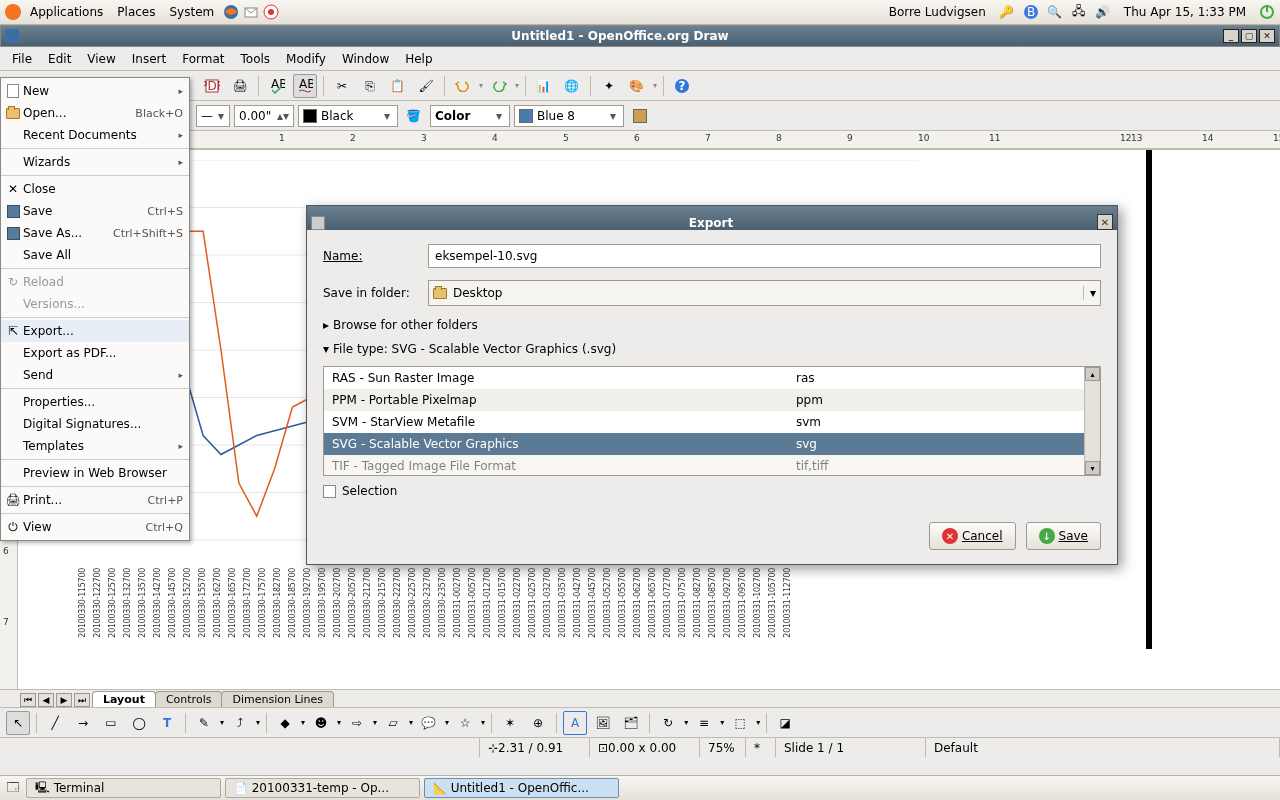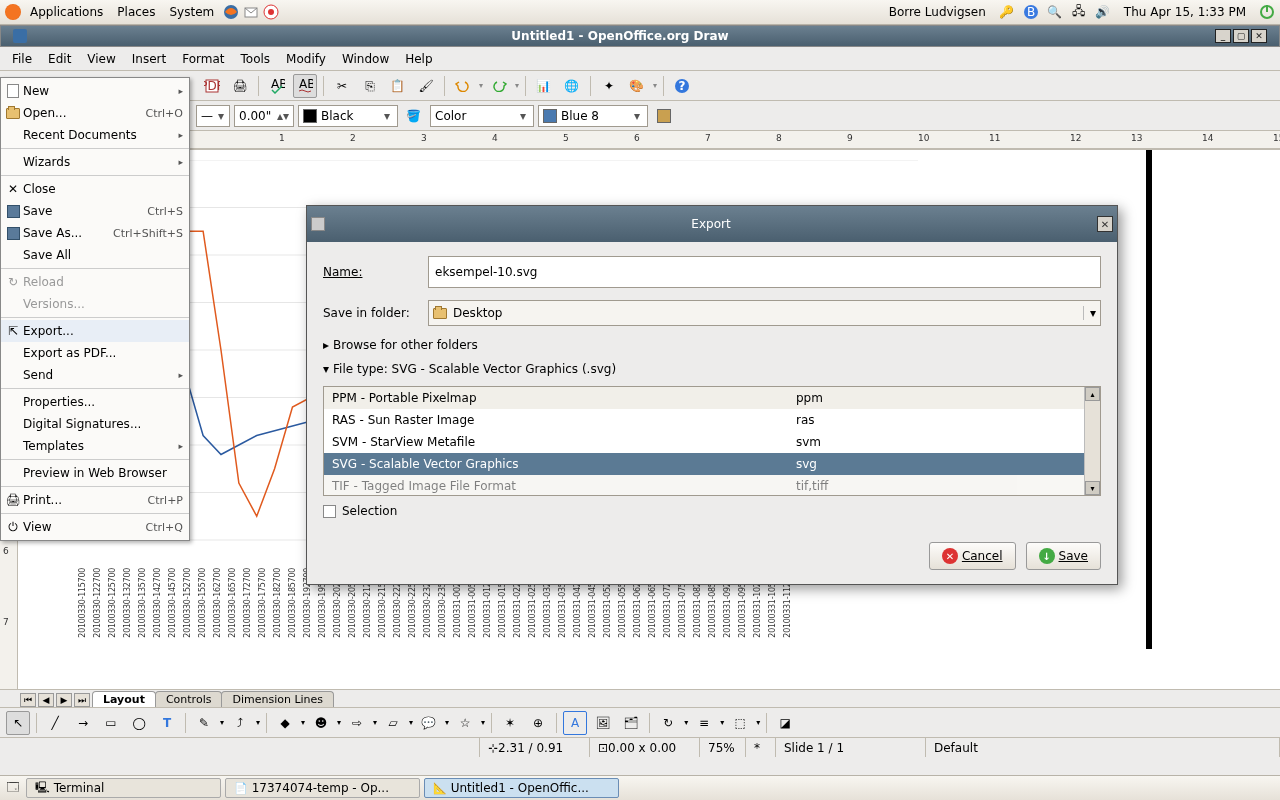--- a/index.html
+++ b/index.html
@@ -7,21 +7,21 @@
 
 
 .system-panel { height: 25px; background: linear-gradient(#f8f6f1,#e6e1d8); border-bottom: 1px solid #b8b3a8; display: flex; align-items: center; padding: 0 4px; }
 .system-panel .left { display: flex; align-items: center; gap: 2px; }
 .system-panel .right { margin-left: auto; display: flex; align-items: center; gap: 6px; }
 .sys-item { padding: 2px 6px; cursor: pointer; }
 .sys-icon { width: 18px; height: 18px; display: inline-flex; align-items: center; justify-content: center; }
 .ubuntu-logo { width: 16px; height: 16px; border-radius: 50%; background: radial-gradient(circle at 50% 50%, #f47421 60%, #d35400); }
 
 
-.app-titlebar { height: 22px; background: linear-gradient(#6b8090,#4a5f6f); color: #fff; display: flex; align-items: center; font-weight: bold; padding: 0 12px; border: 1px solid #888; }
+.app-titlebar { height: 22px; background: linear-gradient(#6b8090,#4a5f6f); color: #fff; display: flex; align-items: center; font-weight: bold; padding: 0 4px; border: 1px solid #888; }
 .app-titlebar .title { margin: 0 auto; }
 .app-titlebar .wbtn { width: 16px; height: 14px; border: 1px solid #222; background: #d8d4cc; margin-left: 2px; color:#222; display:inline-flex; align-items:center; justify-content:center; font-size:9px; line-height:1;}
 .app-icon { width: 14px; height: 14px; background: #3a6ea5; border-radius: 2px; }
 
 
 .menubar { height: 24px; background: #edeceb; border-bottom: 1px solid #c0bbb0; display: flex; align-items: center; padding: 0 4px; }
 .menubar .mitem { padding: 2px 8px; cursor: pointer; }
 
 
 .toolbar { height: 30px; background: #edeceb; border-bottom: 1px solid #c0bbb0; display: flex; align-items: center; padding: 2px 6px; gap: 4px; position: relative; }
@@ -66,27 +66,27 @@
 .file-menu .row.highlight { background: #e8eef6; }
 .file-menu .row.disabled { color: #999; }
 .file-menu .icn { width: 20px; display: inline-flex; justify-content: center; }
 .file-menu .lbl { flex: 1; }
 .file-menu .sc { color: #555; font-size: 11px; }
 .file-menu .arw { color: #555; font-size: 9px; }
 .file-menu hr { border: none; border-top: 1px solid #ccc; margin: 2px 0; }
 
 
 .dialog { position: absolute; left: 306px; top: 205px; width: 812px; background: #edeceb; border: 1px solid #555; box-shadow: 4px 4px 12px rgba(0,0,0,0.4); z-index: 60; }
-.dialog-title { height: 36px; background: linear-gradient(#6b8090,#4a5f6f); color: #fff; font-weight: normal; display: flex; align-items: center; padding: 0 4px; }
+.dialog-title { height: 24px; background: linear-gradient(#6b8090,#4a5f6f); color: #fff; font-weight: bold; display: flex; align-items: flex-end; padding: 0 4px; }
 .dialog-title .t { margin: 0 auto; }
 .dialog-title .xbtn { width: 16px; height: 16px; border: 1px solid #333; background: #d8d4cc; display:inline-flex; align-items:center; justify-content:center; font-size:10px; color:#333;}
 .dialog-body { padding: 14px 16px; }
 .drow { display: flex; align-items: center; margin-bottom: 12px; gap: 10px; }
 .drow .dlbl { width: 95px; }
-.dinput { flex: 1; height: 32px; border: 1px solid #a09a8f; background: #fff; padding: 8px 6px; }
+.dinput { flex: 1; height: 24px; border: 1px solid #a09a8f; background: #fff; padding: 8px 6px; }
 .dcombo { flex: 1; height: 26px; border: 1px solid #a09a8f; background: #f6f4f0; display: flex; align-items: center; padding: 0 4px; gap: 6px; }
 .dcombo .dd { margin-left: auto; border-left: 1px solid #bbb; padding-left: 6px; }
 .expander { display: flex; align-items: center; gap: 4px; margin-bottom: 10px; font-size: 12px; cursor: pointer; }
 .file-type-list { border: 1px solid #a09a8f; background: #fff; height: 110px; overflow: hidden; position: relative; display:flex;}
 .ftl-body { flex:1; overflow:hidden; }
 .ftl-row { display: flex; padding: 4px 8px; font-size: 12px; }
 .ftl-row.alt { background: #f1efe9; }
 .ftl-row.sel { background: #5b7a94; color: #fff; }
 .ftl-row .c1 { flex: 1; }
 .ftl-row .c2 { width: 280px; }
@@ -244,21 +244,21 @@
   <span class="tcombo" style="width:60px;">
       <span>0.00"</span>
       <span class="dd" style="margin-left:auto;">▴▾</span>
     </span>
   <span class="tcombo" style="width:100px;">
       <span class="swatch" style="background:#000;"></span>
       <span>Black</span>
       <span class="dd" style="margin-left:auto;">▾</span>
     </span>
   <span class="tbtn">🪣</span>
-  <span class="tcombo" style="width:104px;">
+  <span class="tcombo" style="width:80px;font-weight:bold;">
       <span>Color</span>
       <span class="dd" style="margin-left:auto;">▾</span>
     </span>
   <span class="tcombo" style="width:110px;">
       <span class="swatch" style="background:#4a7ab0;"></span>
       <span>Blue 8</span>
       <span class="dd" style="margin-left:auto;">▾</span>
     </span>
   <span class="tbtn">
       <span style="width:14px;height:14px;background:#c9a050;border:1px solid #666;display:inline-block;"></span>
@@ -272,21 +272,21 @@
     <span class="tick" style="left: 332px;">2</span>
     <span class="tick" style="left: 403px;">3</span>
     <span class="tick" style="left: 474px;">4</span>
     <span class="tick" style="left: 545px;">5</span>
     <span class="tick" style="left: 616px;">6</span>
     <span class="tick" style="left: 687px;">7</span>
     <span class="tick" style="left: 758px;">8</span>
     <span class="tick" style="left: 829px;">9</span>
     <span class="tick" style="left: 900px;">10</span>
     <span class="tick" style="left: 971px; text-align: center;">11</span>
-    <span class="tick" style="left: 1052px;">12</span>
+    <span class="tick" style="left: 1102px;">12</span>
     <span class="tick" style="left: 1113px;">13</span>
     <span class="tick" style="left: 1184px;">14</span>
     <span class="tick" style="left: 1255px;">15</span>
   </div>
 
 <div class="workarea">
   <div class="ruler-v" id="ruler-v">
       <span class="tick" style="top: 41px;">1</span>
       <span class="tick" style="top: 112px;">2</span>
       <span class="tick" style="top: 183px;">3</span>
@@ -424,38 +424,38 @@
   <div class="cell" style="width:110px;">⊡ <span>0.00 x 0.00</span></div>
   <div class="cell" style="width:46px;">75%</div>
   <div class="cell" style="width:30px;">*</div>
   <div class="cell" style="width:150px;">Slide 1 / 1</div>
   <div class="cell" style="flex:1;">Default</div>
 </div>
 
 <div class="taskbar">
   <span class="sys-icon">🗔</span>
   <span class="taskbtn">🖳 <span>Terminal</span></span>
-  <span class="taskbtn">📄 <span>17374074-temp - Op...</span></span>
+  <span class="taskbtn">📄 <span>20100331-temp - Op...</span></span>
   <span class="taskbtn active">📐 <span>Untitled1 - OpenOffic...</span></span>
 </div>
 
 <div class="file-menu" id="file-menu">
     <div class="row">
       <span class="icn">
         <span class="ico-doc"></span>
       </span>
       <span class="lbl">New</span>
       <span class="arw">▸</span>
     </div>
     <div class="row">
       <span class="icn">
         <span class="ico-folder"></span>
       </span>
       <span class="lbl">Open...</span>
-      <span class="sc">Ctrl+O</span>
+      <span class="sc">Black+O</span>
     </div>
     <div class="row">
       <span class="icn"></span>
       <span class="lbl">Recent Documents</span>
       <span class="arw">▸</span>
     </div>
     <hr>
     <div class="row">
       <span class="icn"></span>
       <span class="lbl">Wizards</span>
@@ -562,27 +562,27 @@
     <div class="expander">
       <span>▸</span>
       <span>Browse for other folders</span>
     </div>
     <div class="expander">
       <span>▾</span>
       <span>File type: SVG - Scalable Vector Graphics (.svg)</span>
     </div>
     <div class="file-type-list">
       <div class="ftl-body" id="ftl-body">
+          <div class="ftl-row">
+            <span class="c1">RAS - Sun Raster Image</span>
+            <span class="c2">ras</span>
+          </div>
           <div class="ftl-row alt">
             <span class="c1">PPM - Portable Pixelmap</span>
             <span class="c2">ppm</span>
-          </div>
-          <div class="ftl-row">
-            <span class="c1">RAS - Sun Raster Image</span>
-            <span class="c2">ras</span>
           </div>
           <div class="ftl-row">
             <span class="c1">SVM - StarView Metafile</span>
             <span class="c2">svm</span>
           </div>
           <div class="ftl-row sel">
             <span class="c1">SVG - Scalable Vector Graphics</span>
             <span class="c2">svg</span>
           </div>
           <div class="ftl-row alt" style="opacity: 0.5;">

